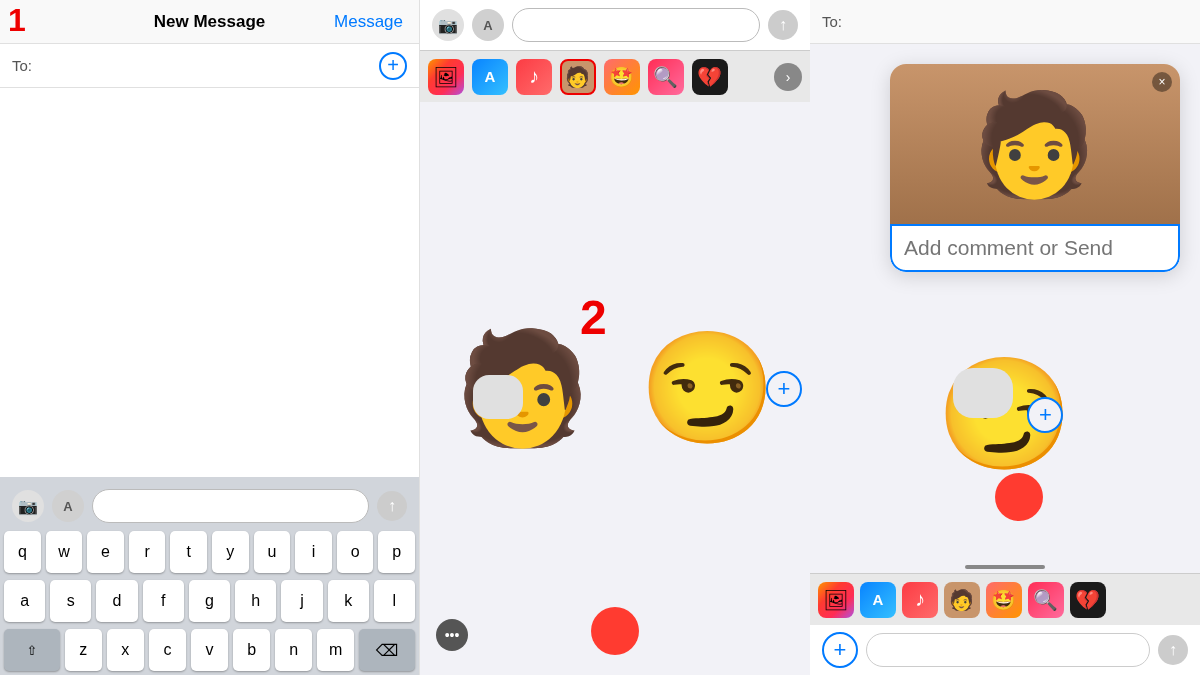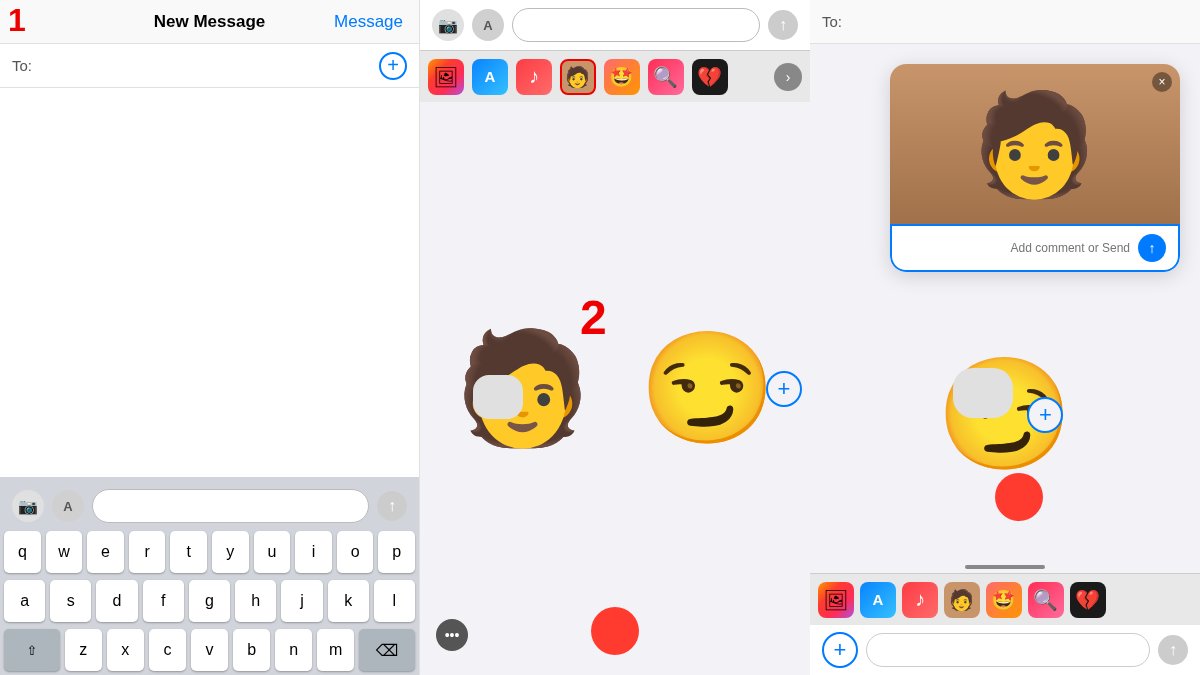--- a/index.html
+++ b/index.html
@@ -379,23 +379,22 @@
       padding: 8px 12px;
       border: 2px solid #007AFF;
       border-radius: 0 0 16px 16px;
       gap: 8px;
     }
 
     .popup-text-input {
       flex: 1;
       border: none;
       outline: none;
-      font-size: 12px;
+      font-size: 21px;
       color: #888;
-      text-align: right;
     }
 
     .popup-send-btn {
       width: 28px;
       height: 28px;
       border-radius: 50%;
       background: #007AFF;
       display: flex;
       align-items: center;
       justify-content: center;

